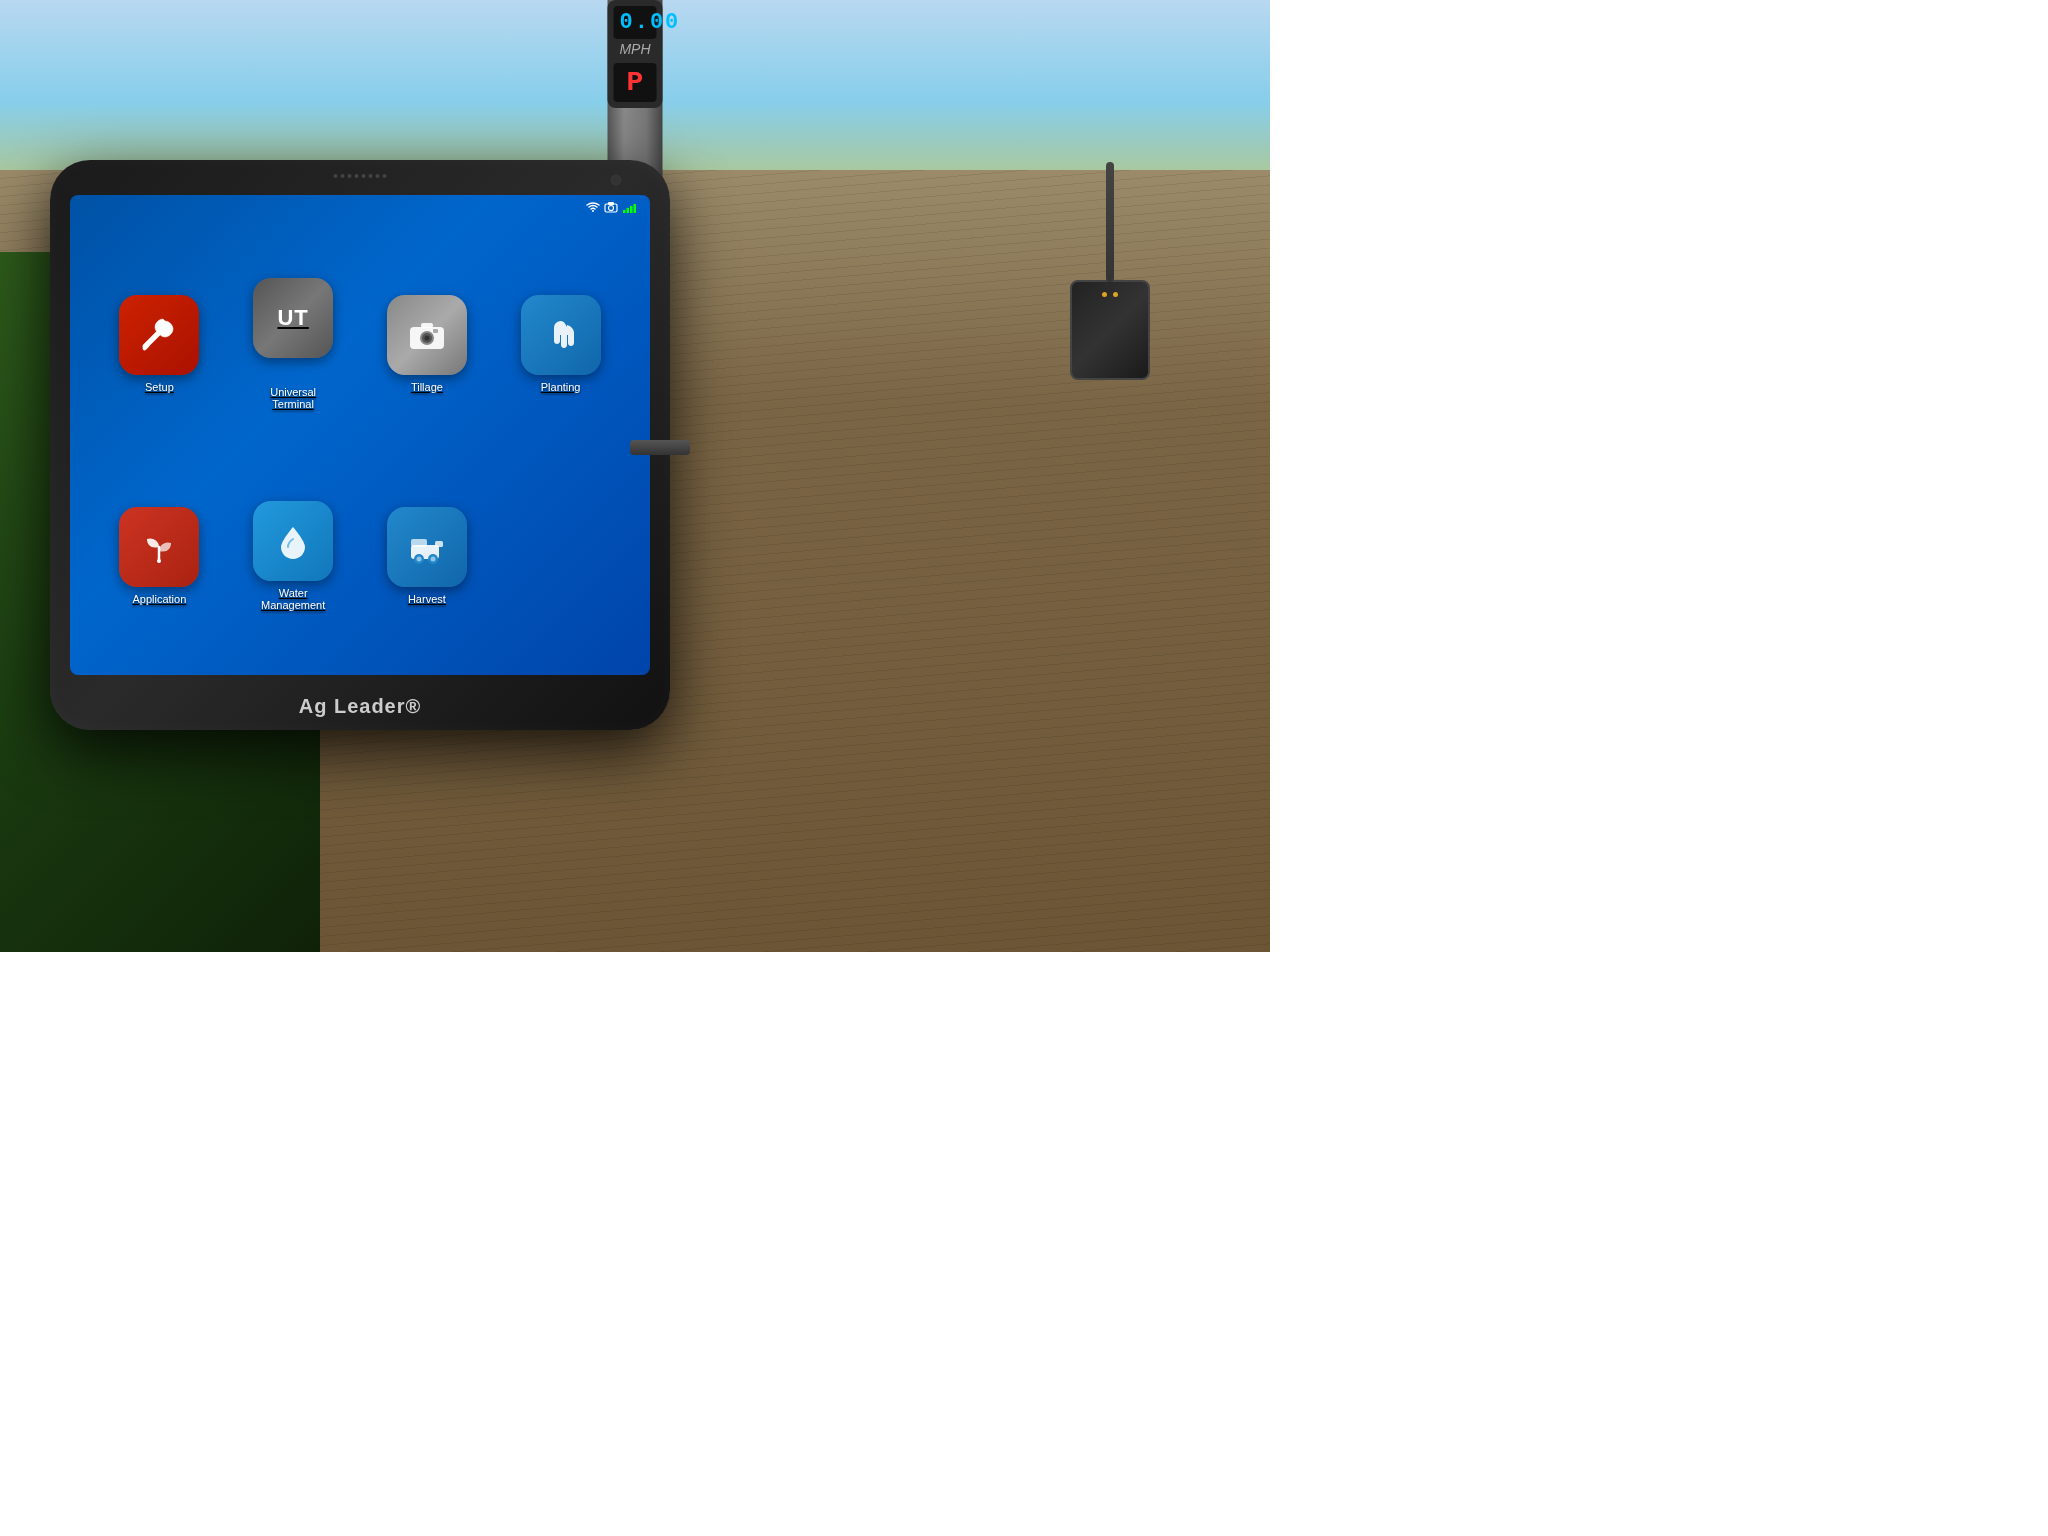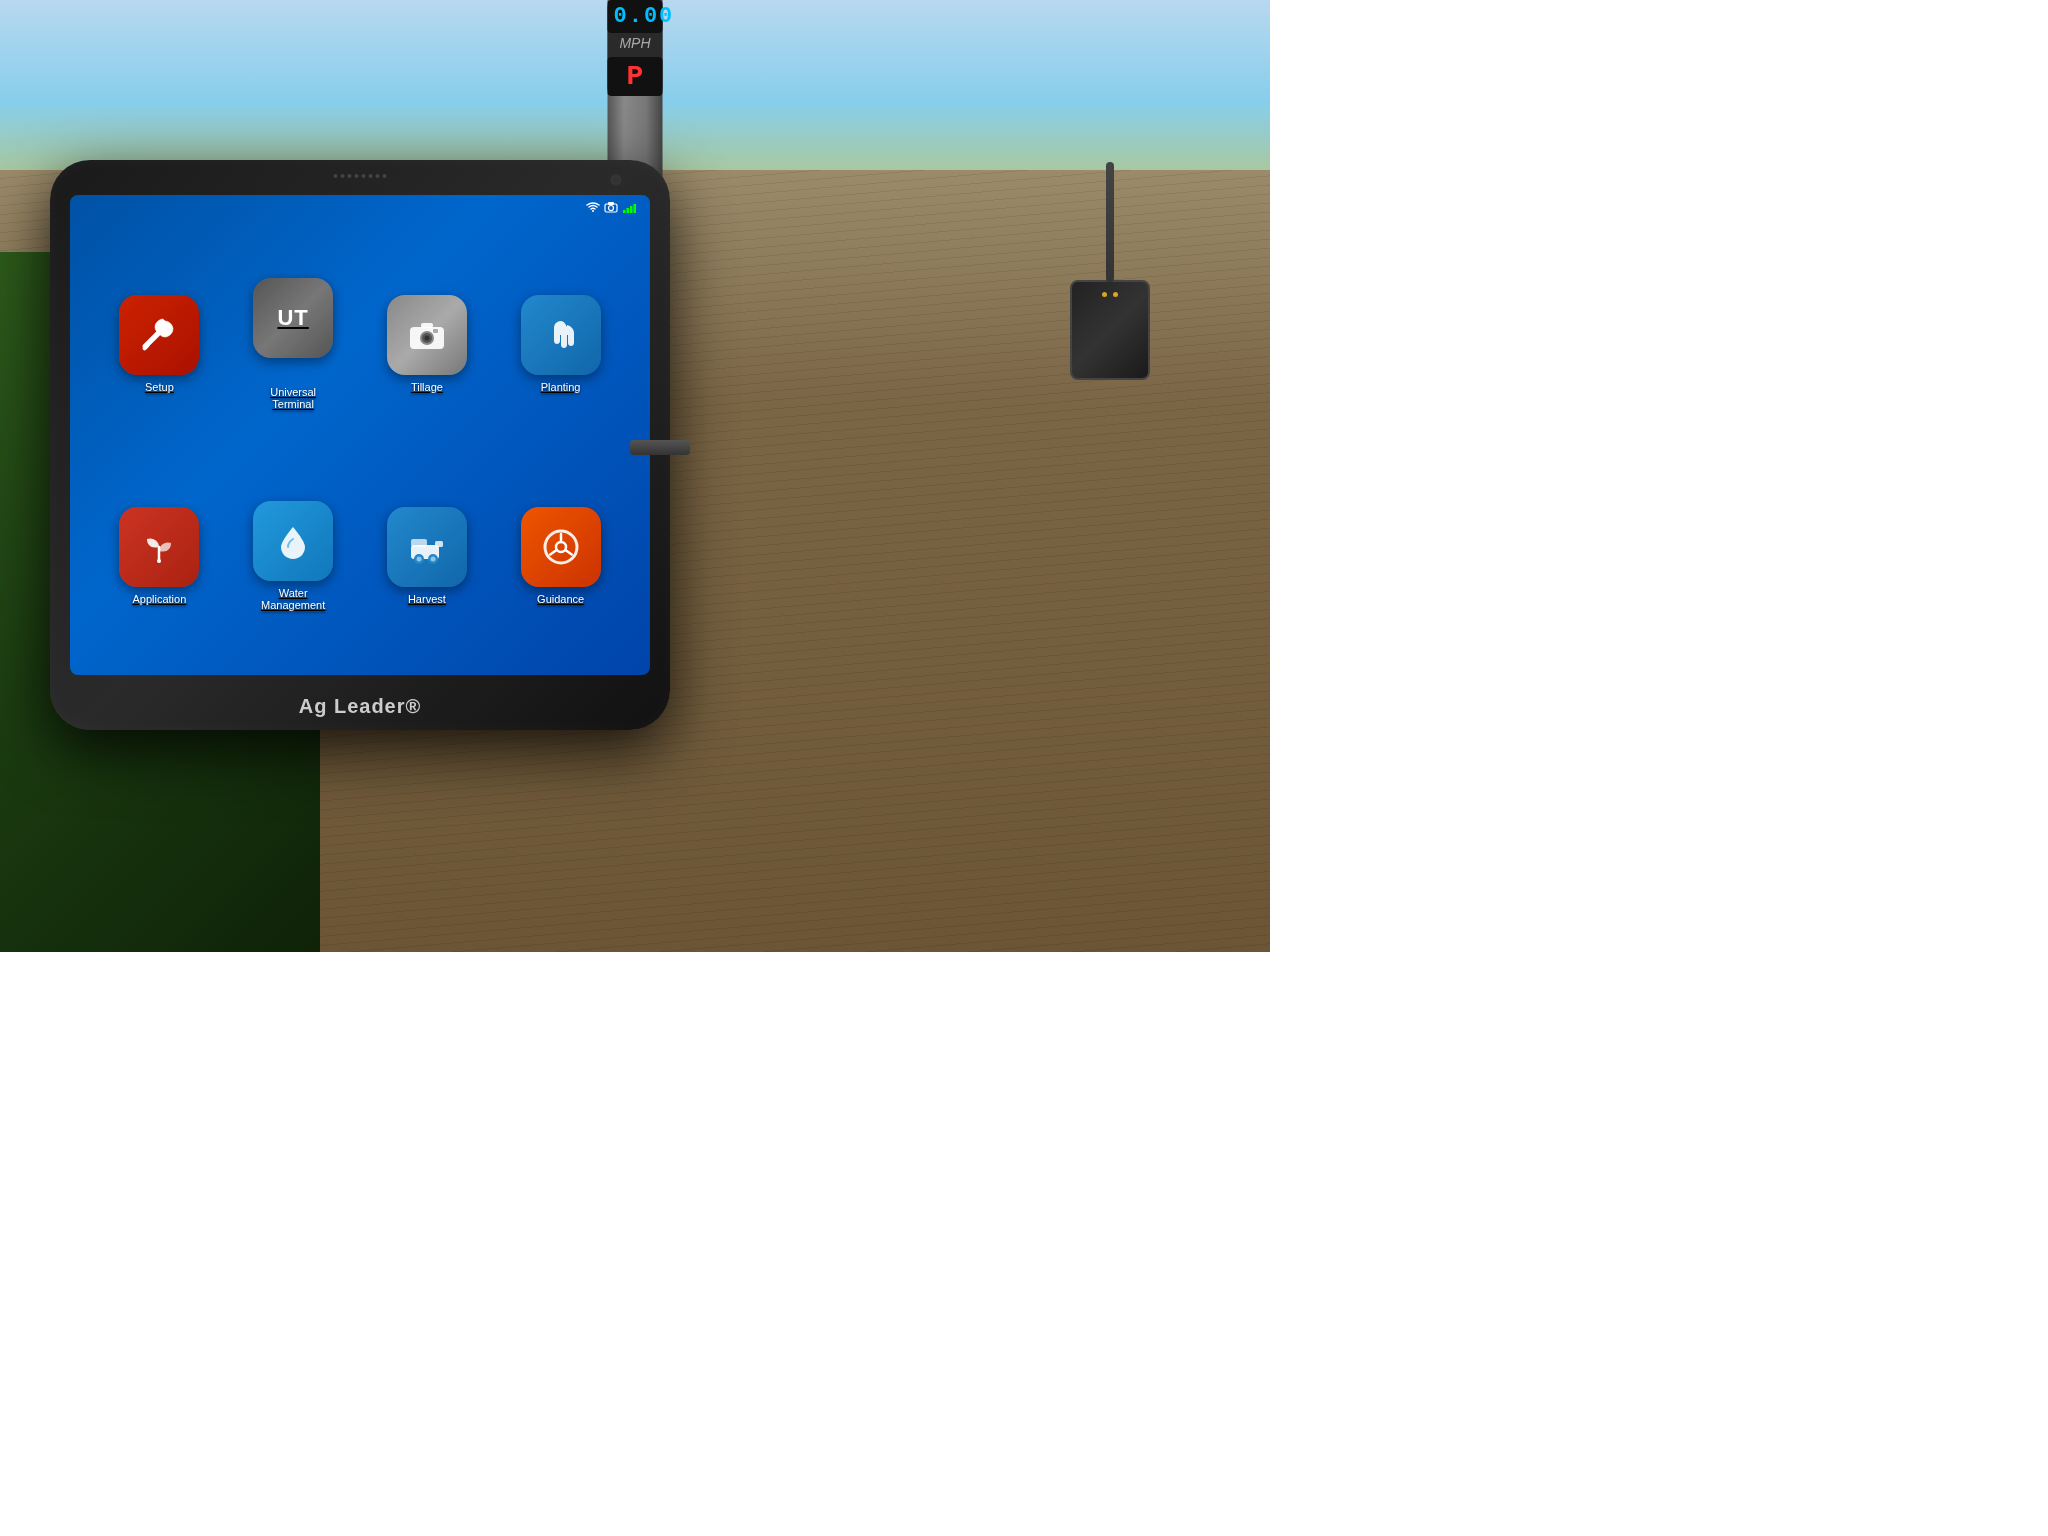--- a/index.html
+++ b/index.html
@@ -80,21 +80,21 @@
 
     
     .speed-display {
       position: absolute;
       top: 0;
       left: 50%;
       transform: translateX(-50%);
       width: 100px;
       background: #2a2a2a;
       border-radius: 8px;
-      padding: 0;
+      padding: 6px;
       text-align: center;
     }
 
     .speed-display .speed-number {
       background: #111;
       color: #00BFFF;
       font-family: 'Courier New', monospace;
       font-size: 22px;
       font-weight: bold;
       letter-spacing: 2px;
@@ -423,33 +423,20 @@
             <circle cx="14" cy="34" r="5" fill="#2288CC"></circle>
             <circle cx="14" cy="34" r="2.5" fill="white" opacity="0.5"></circle>
             <circle cx="28" cy="34" r="5" fill="#2288CC"></circle>
             <circle cx="28" cy="34" r="2.5" fill="white" opacity="0.5"></circle>
             <rect x="30" y="16" width="8" height="6" rx="1.5" fill="white" opacity="0.8"></rect>
           </svg>
         </div>
         <span class="app-label">Harvest</span>
       </div>
 
-      <div class="app-item">
-        <div class="app-icon icon-guidance">
-          <svg width="44" height="44" viewBox="0 0 44 44">
-
-            <circle cx="22" cy="22" r="16" stroke="white" stroke-width="3" fill="none" opacity="0.9"></circle>
-            <circle cx="22" cy="22" r="5" stroke="white" stroke-width="2.5" fill="none"></circle>
-            <line x1="22" y1="17" x2="22" y2="9" stroke="white" stroke-width="2.5" stroke-linecap="round"></line>
-            <line x1="17.6" y1="25" x2="11.3" y2="29.5" stroke="white" stroke-width="2.5" stroke-linecap="round"></line>
-            <line x1="26.4" y1="25" x2="32.7" y2="29.5" stroke="white" stroke-width="2.5" stroke-linecap="round"></line>
-          </svg>
-        </div>
-        <span class="app-label">Guidance</span>
-      </div>
 
     </div>
   </div>
 
   <div class="brand-bar">Ag Leader®</div>
 </div>
 
 <div class="tablet-mount"></div>
 
 </body></html>

